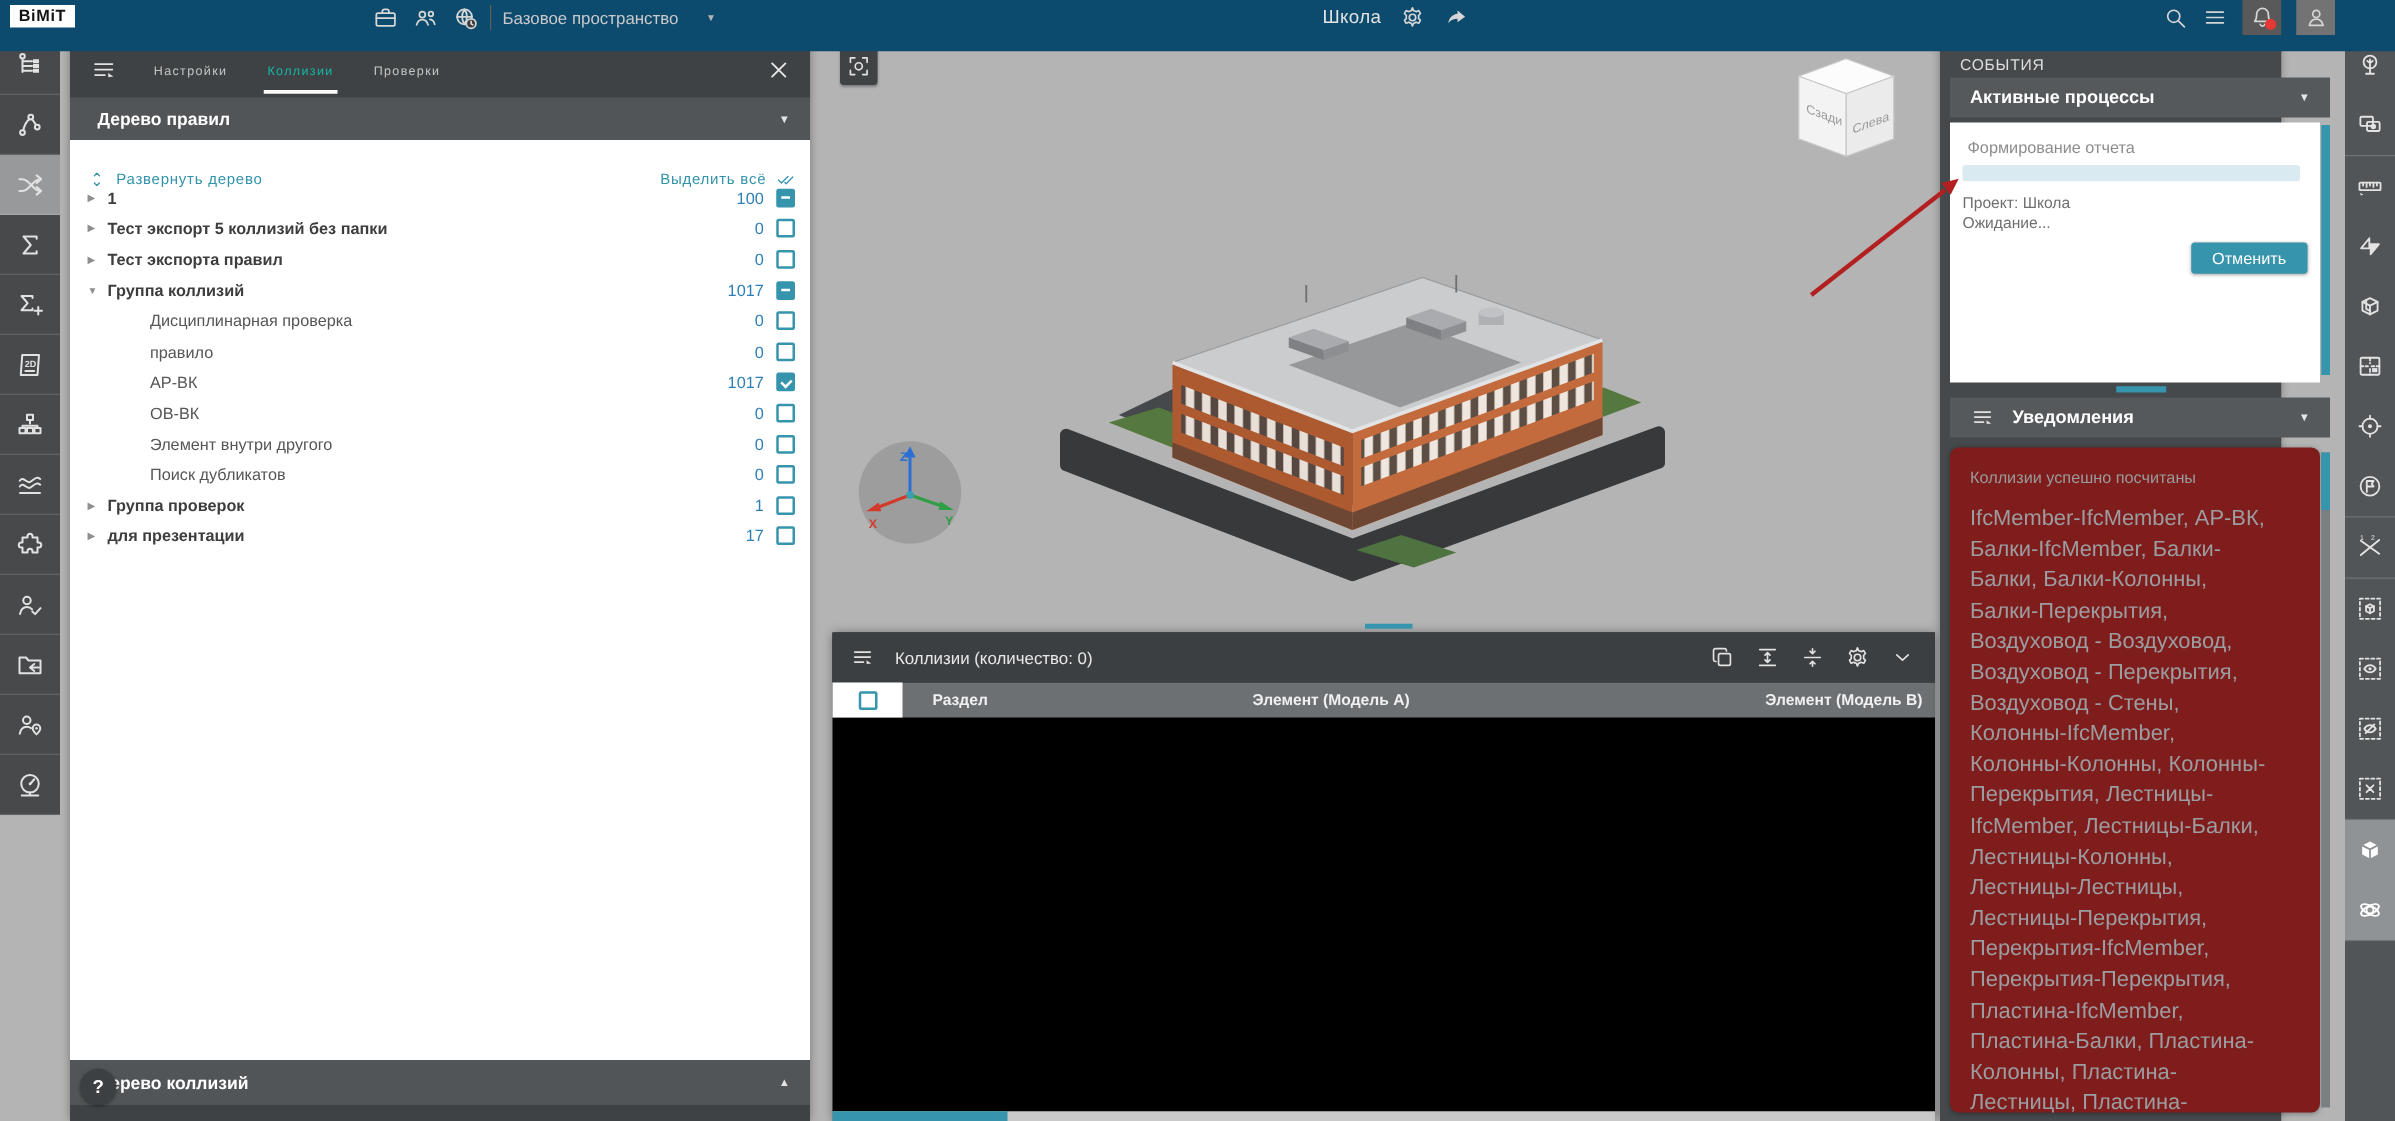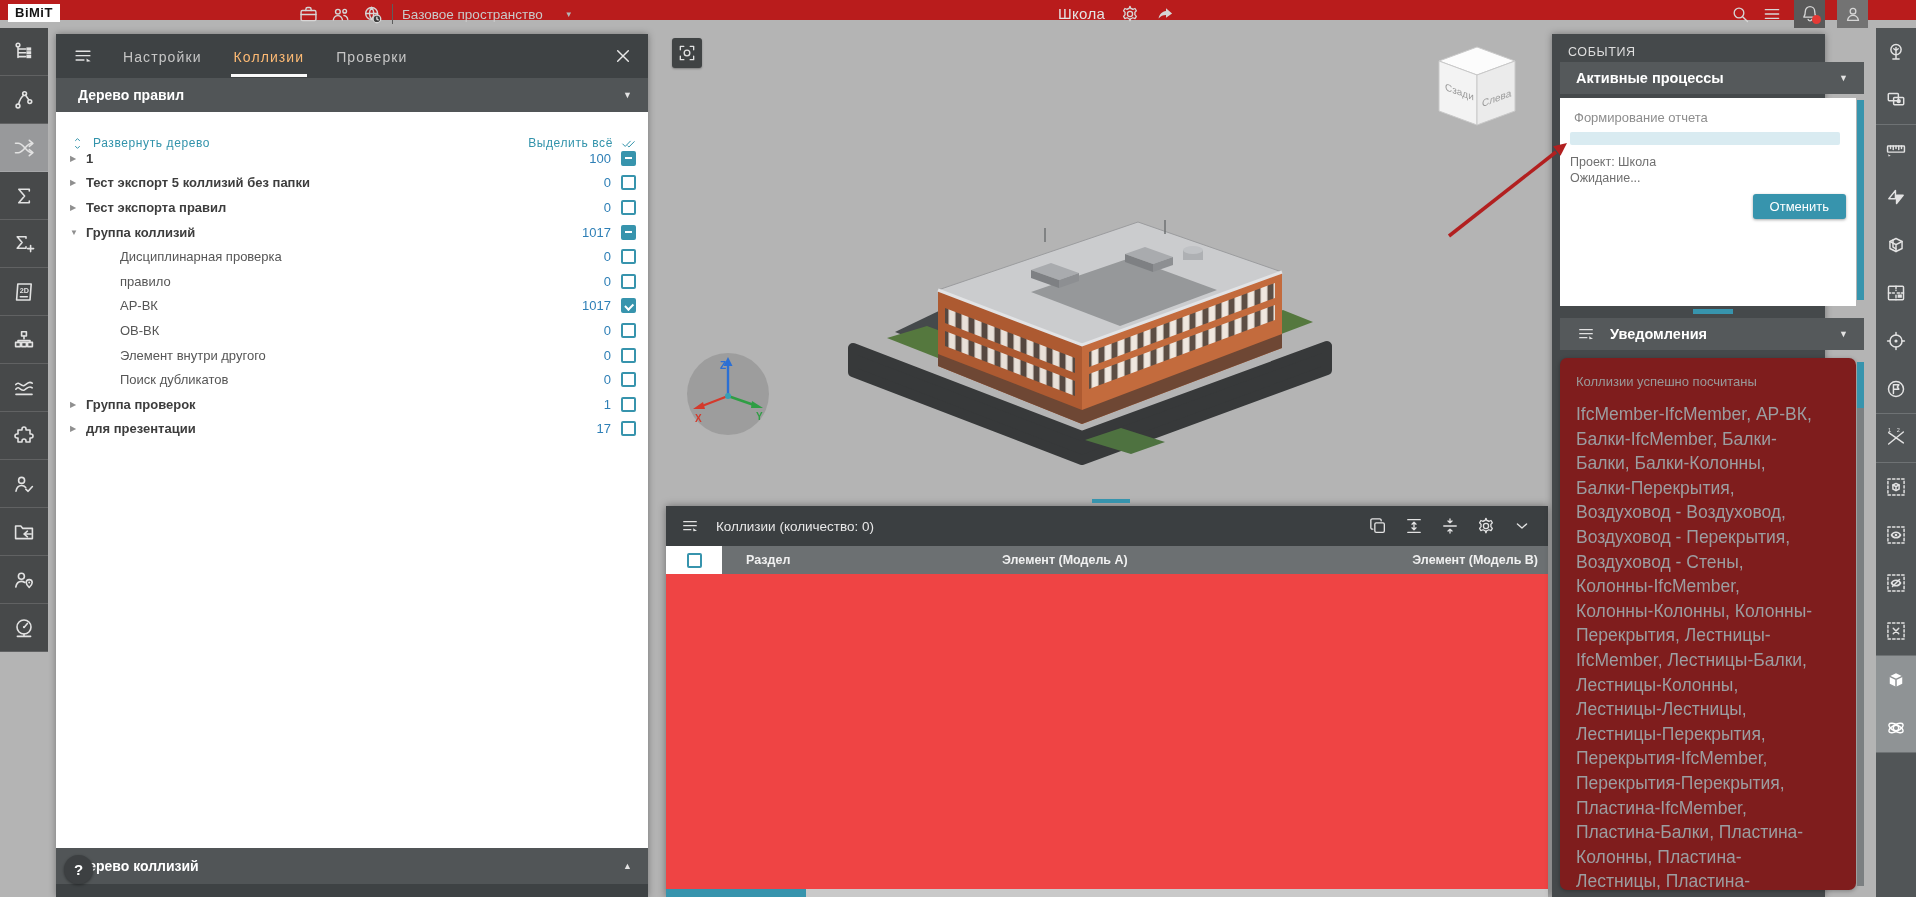--- a/index.html
+++ b/index.html
@@ -5,21 +5,21 @@
   html,body{margin:0;padding:0;}
   body{
     position:relative;width:1916px;height:897px;overflow:hidden;
     background:#b4b4b4;font-family:"Liberation Sans",sans-serif;
     -webkit-font-smoothing:antialiased;
   }
   .icn{display:inline-flex;align-items:flex-end;justify-content:center;color:#e2e2e2;}
   .icn svg{width:100%;height:100%;}
 
   
-  .topbar{position:absolute;left:0;top:0;width:100%;height:20px;background:#b91c1c;z-index:60;}
+  .topbar{position:absolute;left:0;top:0;width:100%;height:41px;background:#0c4a6e;z-index:60;}
   .logo{position:absolute;left:8px;top:4px;background:#fff;color:#141414;font-weight:bold;
         font-size:13px;padding:1px 7px 2px;letter-spacing:.5px;}
   .tb-group{position:absolute;top:0;height:28px;display:flex;align-items:center;gap:11px;}
   .tb-ic{width:21px;height:21px;color:#d6d6d6;cursor:pointer;}
   .tb-div{position:absolute;left:392px;top:4px;width:1px;height:20px;background:#5d5d5d;}
   .ws-select{position:absolute;left:402px;top:0;height:28px;display:flex;align-items:center;gap:22px;color:#c9c9c9;font-size:13.5px;cursor:pointer;}
   .ws-caret{font-size:8px;color:#b5b5b5;}
   .tb-title{position:absolute;left:1058px;top:5px;font-size:15px;color:#e3e3e3;letter-spacing:.3px;}
   .tb-proj{position:absolute;left:1120px;top:0;height:28px;display:flex;align-items:center;gap:15px;}
   .tb-right{position:absolute;left:1730px;top:0;height:28px;display:flex;align-items:center;gap:12px;}
@@ -36,22 +36,22 @@
   .tbtn.active{background:#98999b;}
   .help-fab{position:absolute;left:64px;top:855px;width:29px;height:29px;border-radius:50%;
         background:#3d4042;color:#fff;font-weight:bold;font-size:15px;display:flex;align-items:center;
         justify-content:center;z-index:55;box-shadow:0 1px 3px rgba(0,0,0,.4);cursor:pointer;}
 
   
   .lpanel{position:absolute;left:56px;top:34px;width:592px;bottom:0;background:#3e4244;
           box-shadow:0 0 7px rgba(0,0,0,.35);z-index:30;}
   .lp-tabs{display:flex;align-items:center;height:44px;padding-left:16px;gap:26px;}
   .lp-tabs .icn{width:22px;height:22px;}
-  .tab{font-size:14px;letter-spacing:1.1px;color:#c6c6c6;padding:14px 3px 9px;border-bottom:3px solid transparent;cursor:pointer;}
-  .tab.active{color:#fdba74;border-bottom-color:#fafafa;}
+  .tab{font-size:10px;letter-spacing:1.1px;color:#c6c6c6;padding:14px 3px 9px;border-bottom:3px solid transparent;cursor:pointer;}
+  .tab.active{color:#14b8a6;border-bottom-color:#fafafa;}
   .lp-close{margin-left:auto;margin-right:14px;width:20px;height:20px;color:#e8e8e8;cursor:pointer;}
   .lp-ruleshdr{height:34px;background:#515557;color:#fff;font-weight:bold;font-size:14px;
                display:flex;align-items:center;padding-left:22px;position:relative;}
   .hdr-caret{position:absolute;right:16px;font-size:9px;color:#e3e3e3;cursor:pointer;}
   .lp-body{position:absolute;left:0;right:0;top:78px;bottom:49px;background:#fff;overflow:hidden;}
   .lp-actions{display:flex;align-items:center;height:26px;padding:8px 12px 0 14px;}
   .teal-link{font-size:12px;letter-spacing:.6px;cursor:pointer;display:flex;align-items:center;gap:8px;margin-top:20px;}
   .teal-link .icn{width:15px;height:15px;}
   .trow{height:24.6px;display:flex;align-items:center;padding:0 12px 0 14px;font-size:13px;color:#565656;cursor:pointer;}
   .trow .caret{width:16px;font-size:8px;color:#8f8f8f;flex:0 0 16px;}
@@ -72,21 +72,21 @@
   .cam-btn{position:absolute;left:672px;top:38px;width:30px;height:30px;background:#404344;border-radius:3px;
       display:flex;align-items:center;justify-content:center;z-index:20;cursor:pointer;box-shadow:0 1px 2px rgba(0,0,0,.3);}
   .cam-btn .icn{width:20px;height:20px;}
   .viewcube{position:absolute;left:1436px;top:44px;z-index:20;cursor:pointer;}
   .gizmo{position:absolute;left:684px;top:350px;z-index:20;}
   .bldg{position:absolute;left:835px;top:142px;z-index:10;}
   .ann-arrow{position:absolute;left:1428px;top:132px;z-index:45;pointer-events:none;}
   .vp-handle{position:absolute;left:1092px;top:499px;width:38px;height:4px;background:#3794ad;z-index:26;cursor:ns-resize;}
 
   
-  .bpanel{position:absolute;left:666px;top:506px;width:882px;bottom:0;background:#ef4444;
+  .bpanel{position:absolute;left:666px;top:506px;width:882px;bottom:0;background:#000000;
       box-shadow:0 0 8px rgba(0,0,0,.4);z-index:25;}
   .bp-title{height:40px;background:#3b3f41;display:flex;align-items:center;position:relative;}
   .bp-title .icn{width:20px;height:20px;}
   .bp-menu{margin-left:14px;cursor:pointer;}
   .bp-text{margin-left:16px;color:#e8e8e8;font-size:13.5px;}
   .bp-icons{margin-left:auto;margin-right:16px;display:flex;align-items:center;gap:16px;}
   .bp-icons .icn{cursor:pointer;}
   .bp-header{height:28px;background:#6c7072;position:relative;}
   .bp-cbcell{position:absolute;left:0;top:0;width:56px;height:28px;background:#fff;display:flex;
       align-items:center;justify-content:center;}

